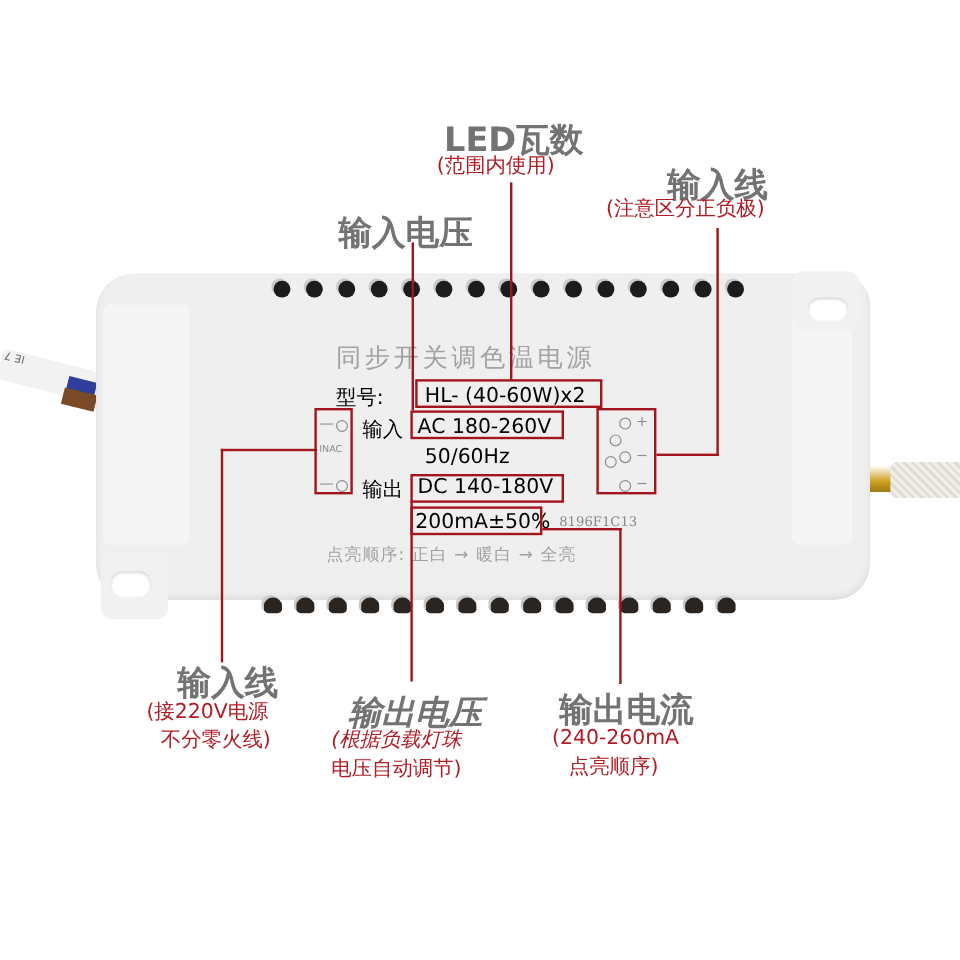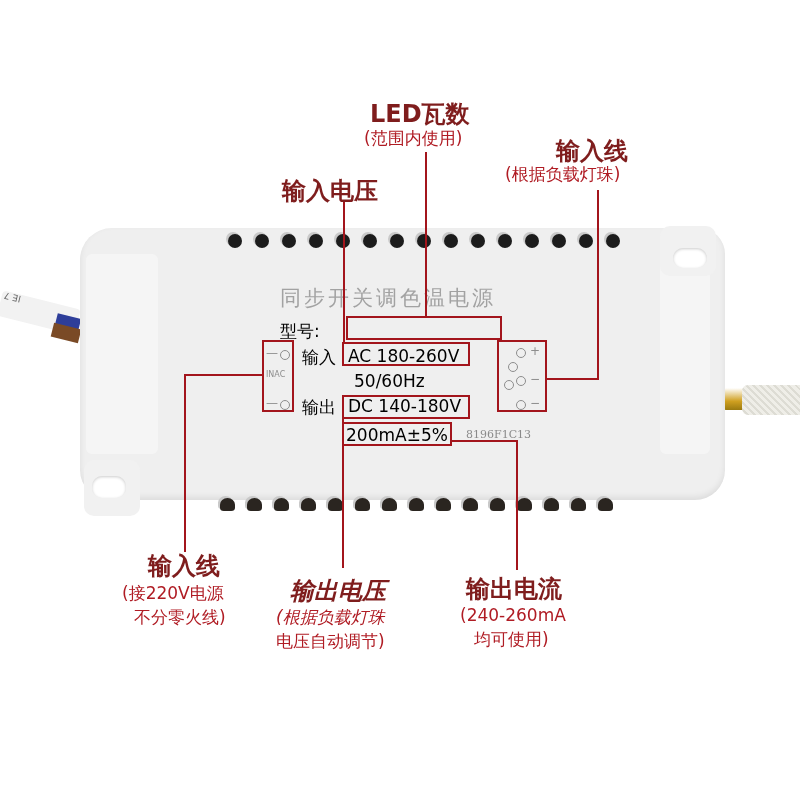--- a/index.html
+++ b/index.html
@@ -1,18 +1,18 @@
 <!DOCTYPE html>
 <html><head>
   <meta charset="utf-8">
   <style>
     * { box-sizing: border-box; margin: 0; padding: 0; }
     html, body { width: 800px; height: 800px; background: #ffffff; overflow: hidden; }
     body { position: relative; font-family: "DejaVu Sans", sans-serif; }
-    .ann-title { position: absolute; font-weight: bold; font-size: 24px; color: #7f1d1d; text-align: center; white-space: nowrap; }
+    .ann-title { position: absolute; font-weight: bold; font-size: 28px; color: #737373; text-align: center; white-space: nowrap; }
     .ann-sub { position: absolute; font-size: 17px; color: #b01c24; text-align: center; white-space: nowrap; line-height: 22px; }
     .vline { position: absolute; width: 2px; background: #a3151c; }
     .hline { position: absolute; height: 2px; background: #a3151c; }
     .rbox { position: absolute; border: 2px solid #a3151c; }
 
     
     .cable-left { position: absolute; left: 0; top: 290px; width: 80px; height: 26px; background: #f2f2f2; transform: rotate(14deg); transform-origin: left center; border-radius: 4px; }
     .cable-left-blue { position: absolute; left: 56px; top: 316px; width: 24px; height: 12px; background: #2e3e9a; transform: rotate(14deg); }
     .cable-left-brown { position: absolute; left: 52px; top: 326px; width: 28px; height: 14px; background: #7a4a26; transform: rotate(14deg); }
     .cable-left-text { position: absolute; left: 4px; top: 292px; font-size: 9px; color: #666; transform: rotate(194deg); }
@@ -92,27 +92,29 @@
     <div class="vent"></div>
     <div class="vent"></div>
     <div class="vent"></div>
     <div class="vent"></div>
     <div class="vent"></div>
     <div class="vent"></div>
   </div>
 
   <div class="lbl-title">同步开关调色温电源</div>
   <div class="lbl-line" style="left:200px; top:92px;">型号:</div>
+  <div class="lbl-line" style="left:274px; top:92px;">HL- (40-60W)x2</div>
   <div class="lbl-line" style="left:222px; top:118px;">输入</div>
   <div class="lbl-line" style="left:268px; top:118px;">AC 180-260V</div>
   <div class="lbl-line" style="left:274px; top:143px;">50/60Hz</div>
   <div class="lbl-line" style="left:222px; top:168px;">输出</div>
   <div class="lbl-line" style="left:268px; top:168px;">DC 140-180V</div>
-  <div class="lbl-line" style="left:266px; top:197px;">200mA±5%</div>
+  <div class="lbl-line" style="left:266px; top:197px;">200mA±50%</div>
   <div class="lbl-serial" style="left:386px; top:200px;">8196F1C13</div>
+  <div class="lbl-seq">点亮顺序:  正白 → 暖白 →  全亮</div>
 
   <div class="term-glyph" style="left:186px; top:118px;">—</div>
   <div class="term-circle" style="left:200px; top:122px;"></div>
   <div class="term-glyph" style="left:186px; top:142px; font-size:8px;">INAC</div>
   <div class="term-glyph" style="left:186px; top:168px;">—</div>
   <div class="term-circle" style="left:200px; top:172px;"></div>
 
   <div class="term-circle" style="left:436px; top:120px;"></div>
   <div class="term-glyph" style="left:450px; top:116px;">+</div>
   <div class="term-circle" style="left:428px; top:134px;"></div>
@@ -137,27 +139,27 @@
 <div class="hline" style="left:184px; top:374px; width:80px;"></div>
 <div class="vline" style="left:184px; top:374px; height:178px;"></div>
 <div class="vline" style="left:342px; top:418px; height:150px;"></div>
 <div class="hline" style="left:452px; top:440px; width:66px;"></div>
 <div class="vline" style="left:516px; top:440px; height:130px;"></div>
 
 <div class="ann-title" style="left:370px; top:98px;">LED瓦数</div>
 <div class="ann-sub" style="left:364px; top:127px;">(范围内使用)</div>
 
 <div class="ann-title" style="left:556px; top:135px;">输入线</div>
-<div class="ann-sub" style="left:505px; top:163px;">(根据负载灯珠)</div>
+<div class="ann-sub" style="left:505px; top:163px;">(注意区分正负极)</div>
 
 <div class="ann-title" style="left:282px; top:175px;">输入电压</div>
 
 <div class="ann-title" style="left:148px; top:550px;">输入线</div>
 <div class="ann-sub" style="left:122px; top:582px;">(接220V电源</div>
 <div class="ann-sub" style="left:134px; top:606px;">不分零火线)</div>
 
 <div class="ann-title" style="left:290px; top:575px;font-style:italic;">输出电压</div>
 <div class="ann-sub" style="left:276px; top:606px;font-style:italic;">(根据负载灯珠</div>
 <div class="ann-sub" style="left:276px; top:630px;">电压自动调节)</div>
 
 <div class="ann-title" style="left:466px; top:573px;">输出电流</div>
 <div class="ann-sub" style="left:460px; top:604px;">(240-260mA</div>
-<div class="ann-sub" style="left:474px; top:628px;">均可使用)</div>
+<div class="ann-sub" style="left:474px; top:628px;">点亮顺序)</div>
 
 </body></html>

